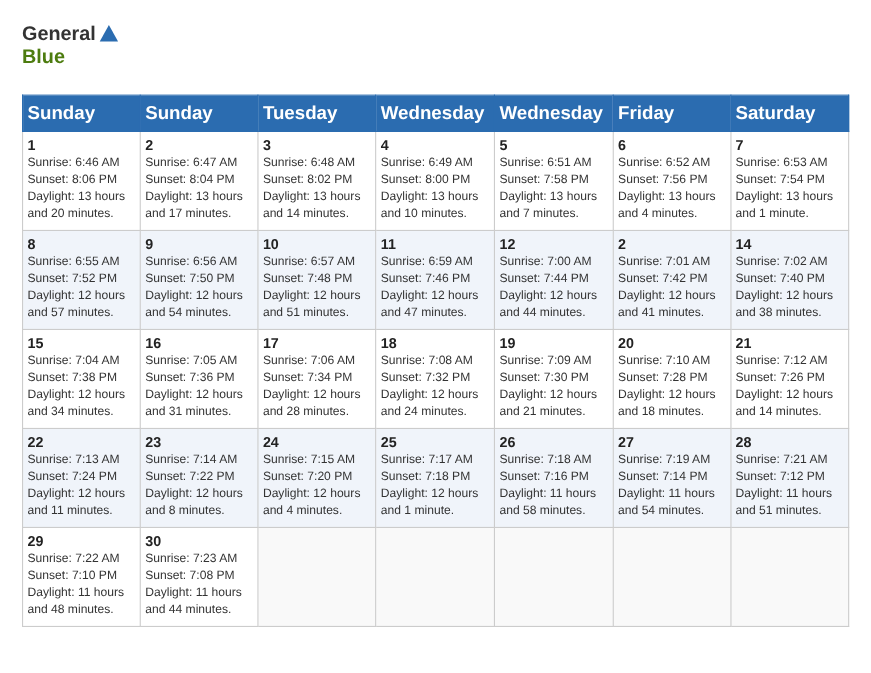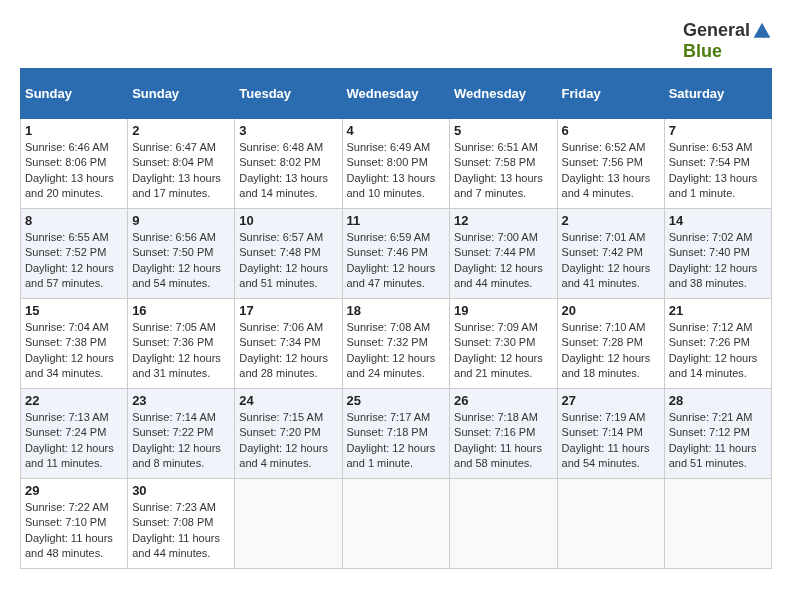--- a/index.html
+++ b/index.html
@@ -5,23 +5,23 @@
     * { box-sizing: border-box; margin: 0; padding: 0; }
     body {
       font-family: Arial, sans-serif;
       background: #fff;
       width: 792px;
       min-height: 612px;
       padding: 20px;
     }
     .header {
       display: flex;
-      justify-content: flex-end;
+      justify-content: flex-start;
       align-items: flex-start;
-      margin-bottom: 6px;
+      margin-bottom: 24px;
     }
     .logo {
       display: flex;
       flex-direction: column;
       align-items: flex-start;
     }
     .logo-text {
       display: flex;
       align-items: center;
     }
@@ -53,23 +53,23 @@
       color: #444;
     }
     .calendar {
       width: 100%;
       border-collapse: collapse;
       font-size: 11px;
     }
     .calendar th {
       background-color: #2b6cb0;
       color: #fff;
-      padding: 17px 4px;
+      padding: 6px 4px;
       text-align: left;
-      font-size: 13px;
+      font-size: 17px;
       font-weight: bold;
       border: 1px solid #2b6cb0;
     }
     .calendar td {
       border: 1px solid #ccc;
       vertical-align: top;
       padding: 4px;
       width: 108px;
       height: 90px;
       background: #fff;

